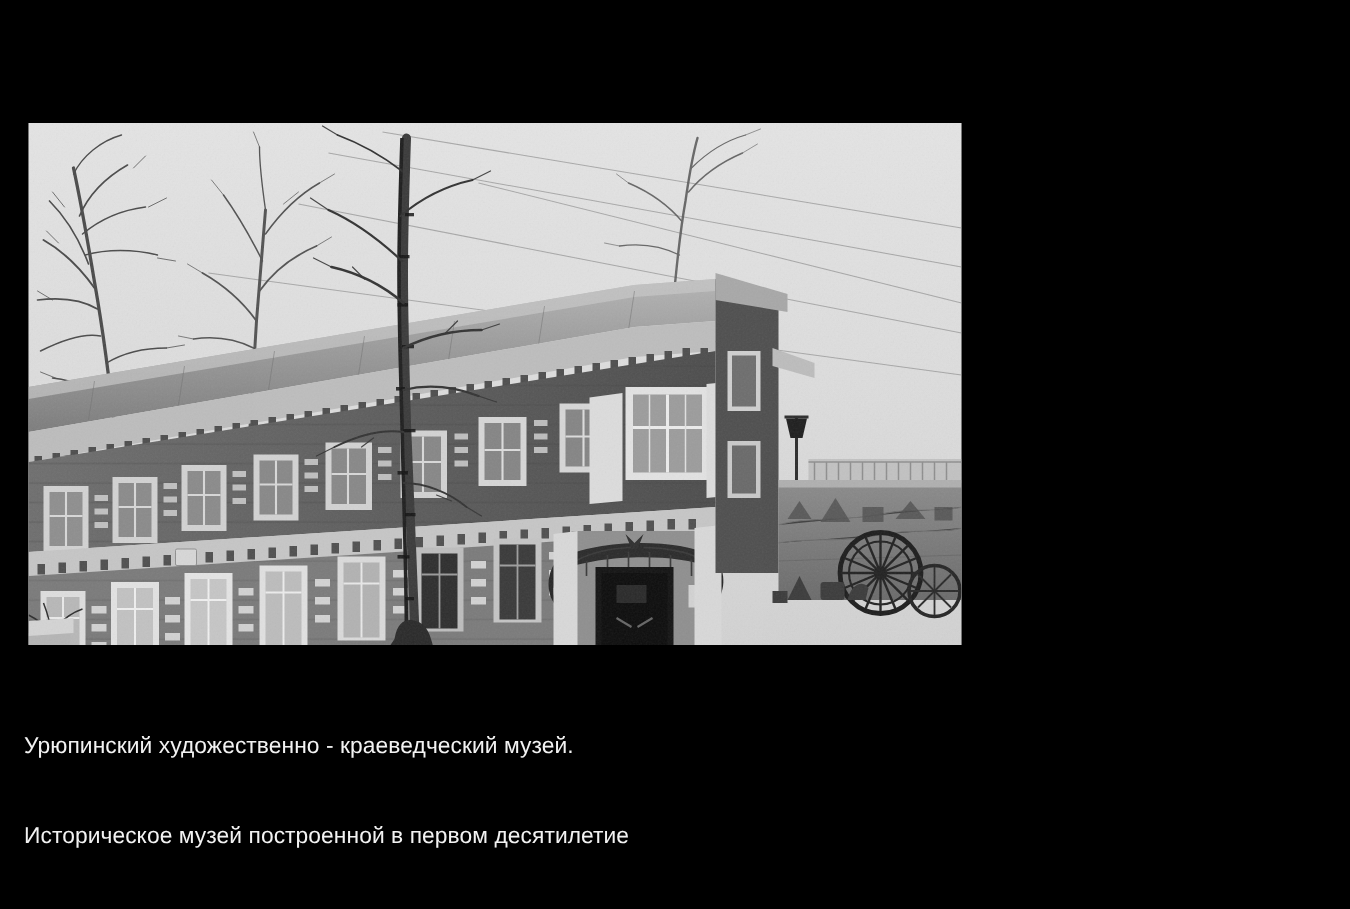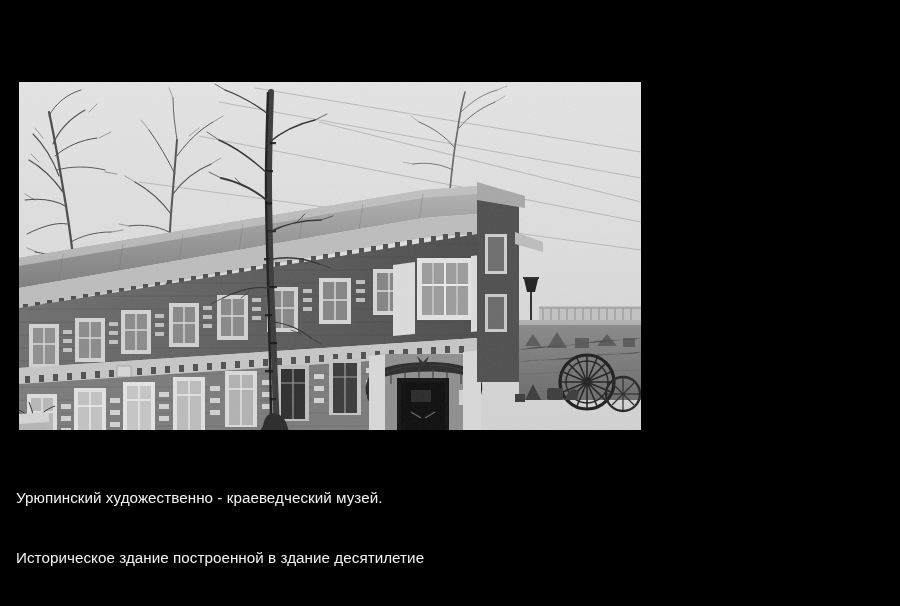--- a/index.html
+++ b/index.html
@@ -586,19 +586,19 @@
       <polygon points="0,340 28,336 28,362 0,362" fill="#b5b5b5"></polygon>
       <polygon points="0,332 30,330 30,340 0,342" fill="#d4d4d4"></polygon>
 
       <rect x="0" y="0" width="622" height="348" fill="url(#skyGrad)" opacity="0"></rect>
       <rect x="0" y="0" width="622" height="348" filter="url(#grain)" opacity="0.55"></rect>
     </svg>
   </div>
 
   <div id="caption">
     <span class="cap-line">Урюпинский художественно - краеведческий музей.</span>
-    <span class="cap-line">Историческое здание построенной в здание десятилетие</span>
+    <span class="cap-line">Историческое музей построенной в первом десятилетие</span>
     
     
     
   </div>
 
 </div>
 
 </body></html>

